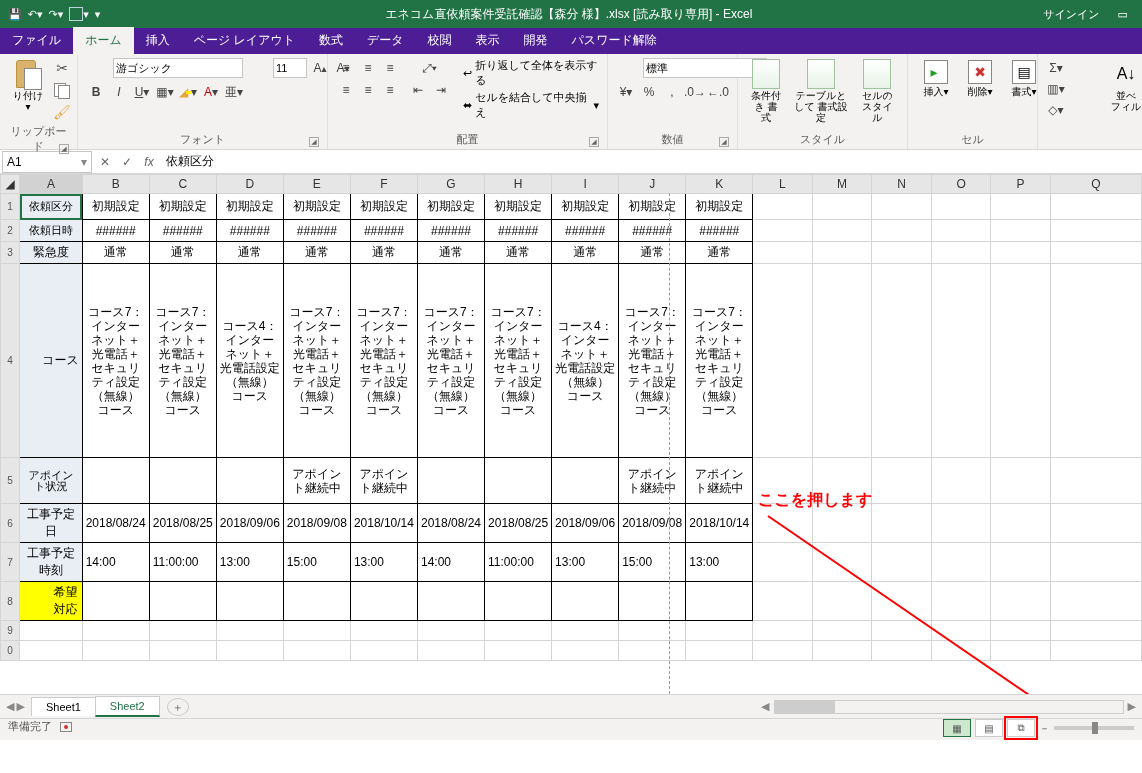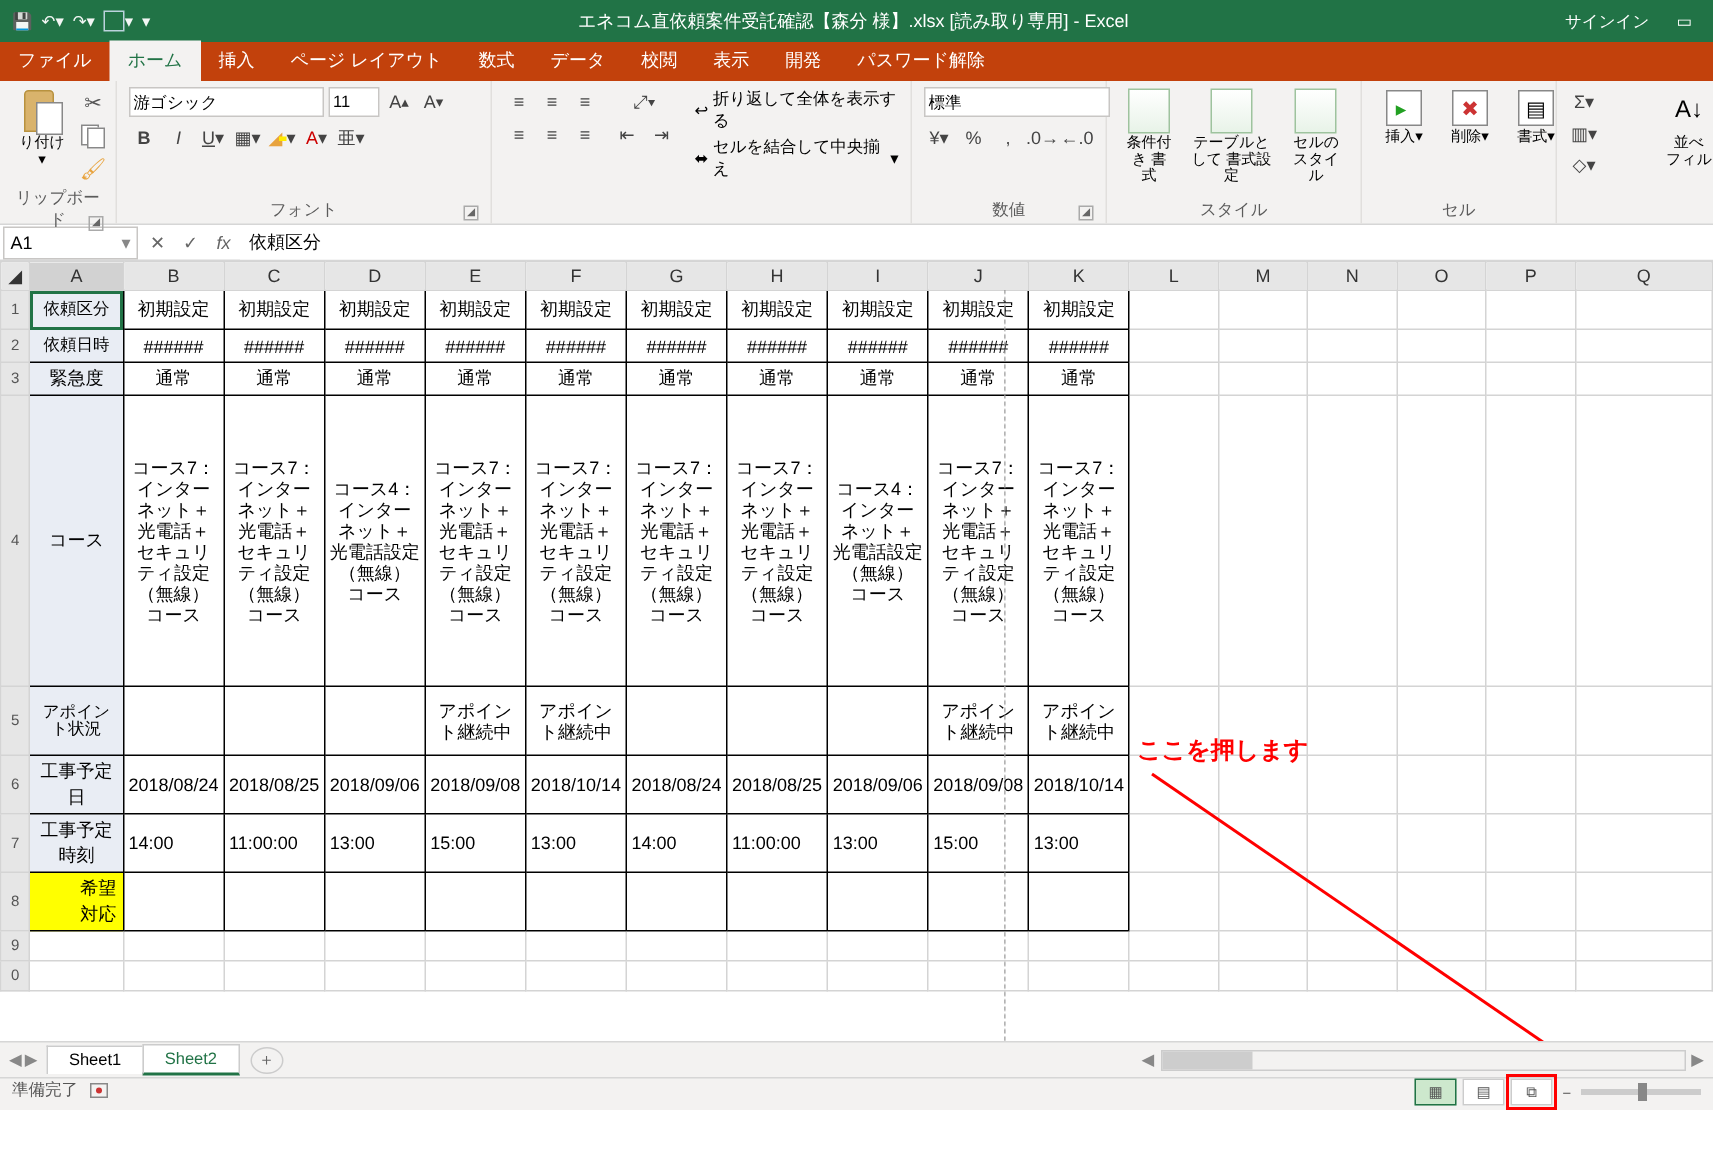--- a/index.html
+++ b/index.html
@@ -7,38 +7,38 @@
 
 
 .titlebar { height:28px; background:#217346; color:#fff; display:flex; align-items:center; font-size:11px; }
 .titlebar .qat { display:flex; gap:6px; padding:0 8px; align-items:center; }
 .titlebar .qat span { display:flex; align-items:center; opacity:.95; }
 .titlebar .title { flex:1; text-align:center; font-size:12px; }
 .titlebar .right { padding:0 14px; display:flex; gap:18px; align-items:center; }
 .sqicon { width:14px; height:14px; border:1px solid #cde; display:inline-block; }
 
 
-.tabs { height:26px; background:#c2410c; display:flex; align-items:flex-end; font-size:12px; }
+.tabs { height:26px; background:#4c1d95; display:flex; align-items:flex-end; font-size:12px; }
 .tabs .tab { padding:5px 12px; color:#fff; cursor:pointer; }
 .tabs .tab.active { background:#f3f2f1; color:#217346; }
 .tabs .tell { color:#fff; margin-left:12px; padding:5px 8px; display:flex; align-items:center; gap:4px; }
 .bulb { width:12px; height:12px; background:#ffd54a; border-radius:50% 50% 50% 50% / 60% 60% 40% 40%; display:inline-block; }
 
 
 .ribbon { height:96px; background:#f3f2f1; border-bottom:1px solid #d6d6d6; display:flex; font-size:11px; }
 .group { border-right:1px solid #e1dfdd; padding:4px 8px 2px; display:flex; flex-direction:column; justify-content:space-between; }
 .group .controls { display:flex; align-items:flex-start; gap:4px; flex:1; }
 .group .label { text-align:center; color:#5b5b5b; font-size:11px; padding-top:2px; position:relative; }
 .group .label .dlg { position:absolute; right:0; bottom:0; width:10px; height:10px; border:1px solid #aaa; font-size:7px; line-height:8px; text-align:center; color:#666; }
 .btncol { display:flex; flex-direction:column; gap:2px; align-items:center; }
 .bigbtn { display:flex; flex-direction:column; align-items:center; gap:2px; padding:2px 4px; cursor:pointer; min-width:40px; }
 .bigbtn .ic { width:28px; height:28px; display:flex; align-items:center; justify-content:center; font-size:18px; }
 .bigbtn .tx { font-size:10px; text-align:center; line-height:11px; }
 .row { display:flex; gap:3px; align-items:center; }
-select,input.fcombo { font-size:11px; border:1px solid #c8c6c4; background:#fff; height:20px; padding:0 2px; }
+select,input.fcombo { font-size:11px; border:1px solid #c8c6c4; background:#fff; height:20px; padding:0 2px;margin-left:27px; }
 .smbtn { width:20px; height:20px; border:1px solid transparent; display:flex; align-items:center; justify-content:center; cursor:pointer; font-size:12px; color:#444; }
 .paste-ic { width:32px; height:32px; position:relative; }
 .paste-ic::before { content:""; position:absolute; inset:2px 6px 2px 2px; background:#d9b36c; border:1px solid #b8923f; border-radius:3px 3px 0 0; }
 .paste-ic::after { content:""; position:absolute; right:0; bottom:0; width:16px; height:20px; background:#fff; border:1px solid #888; }
 .cut-ic { color:#555; font-size:14px; }
 .copy-ic { width:16px; height:14px; position:relative; }
 .copy-ic::before,.copy-ic::after{content:"";position:absolute;width:10px;height:12px;background:#fff;border:1px solid #888;}
 .copy-ic::after{left:4px;top:2px;}
 .brush-ic{color:#e8a33d;font-size:14px;}
 .alignbox { display:grid; grid-template-columns:repeat(3,20px); gap:2px; }
@@ -204,20 +204,21 @@
         </div>
       </div>
       <div class="btncol" style="margin-left:8px;align-items:flex-start">
         <div class="row">
             <span>↩</span>
             <span>折り返して全体を表示する</span>
           </div>
         <div class="row"><span>⬌</span><span>セルを結合して中央揃え</span> ▾</div>
       </div>
     </div>
+    <div class="label"><span>配置</span><span class="dlg">◢</span></div>
   </div>
 
   <div class="group" style="min-width:130px">
     <div class="controls" style="flex-direction:column;gap:4px;align-items:flex-start">
       <input class="fcombo" style="width: 124px;" value="標準">
       <div class="row">
         <div class="smbtn">¥▾</div>
         <div class="smbtn">%</div>
         <div class="smbtn">,</div>
         <div class="smbtn">.0→</div>
@@ -403,21 +404,21 @@
           <td class="cellc" style="border: 1px solid rgb(0, 0, 0);">通常</td>
           <td></td>
           <td></td>
           <td></td>
           <td></td>
           <td></td>
           <td></td>
         </tr>
         <tr style="height: 194px;">
           <td class="rowhdr">4</td>
-          <td class="lbl" style="border: 1px solid rgb(0, 0, 0);">コース</td>
+          <td class="lbl" style="border: 1px solid rgb(0, 0, 0); text-align: right;">コース</td>
           <td class="cellc wrap" style="border: 1px solid rgb(0, 0, 0);">コース7：インターネット＋光電話＋セキュリティ設定（無線）コース</td>
           <td class="cellc wrap" style="border: 1px solid rgb(0, 0, 0);">コース7：インターネット＋光電話＋セキュリティ設定（無線）コース</td>
           <td class="cellc wrap" style="border: 1px solid rgb(0, 0, 0);">コース4：インターネット＋光電話設定（無線）コース</td>
           <td class="cellc wrap" style="border: 1px solid rgb(0, 0, 0);">コース7：インターネット＋光電話＋セキュリティ設定（無線）コース</td>
           <td class="cellc wrap" style="border: 1px solid rgb(0, 0, 0);">コース7：インターネット＋光電話＋セキュリティ設定（無線）コース</td>
           <td class="cellc wrap" style="border: 1px solid rgb(0, 0, 0);">コース7：インターネット＋光電話＋セキュリティ設定（無線）コース</td>
           <td class="cellc wrap" style="border: 1px solid rgb(0, 0, 0);">コース7：インターネット＋光電話＋セキュリティ設定（無線）コース</td>
           <td class="cellc wrap" style="border: 1px solid rgb(0, 0, 0);">コース4：インターネット＋光電話設定（無線）コース</td>
           <td class="cellc wrap" style="border: 1px solid rgb(0, 0, 0);">コース7：インターネット＋光電話＋セキュリティ設定（無線）コース</td>
           <td class="cellc wrap" style="border: 1px solid rgb(0, 0, 0);">コース7：インターネット＋光電話＋セキュリティ設定（無線）コース</td>

